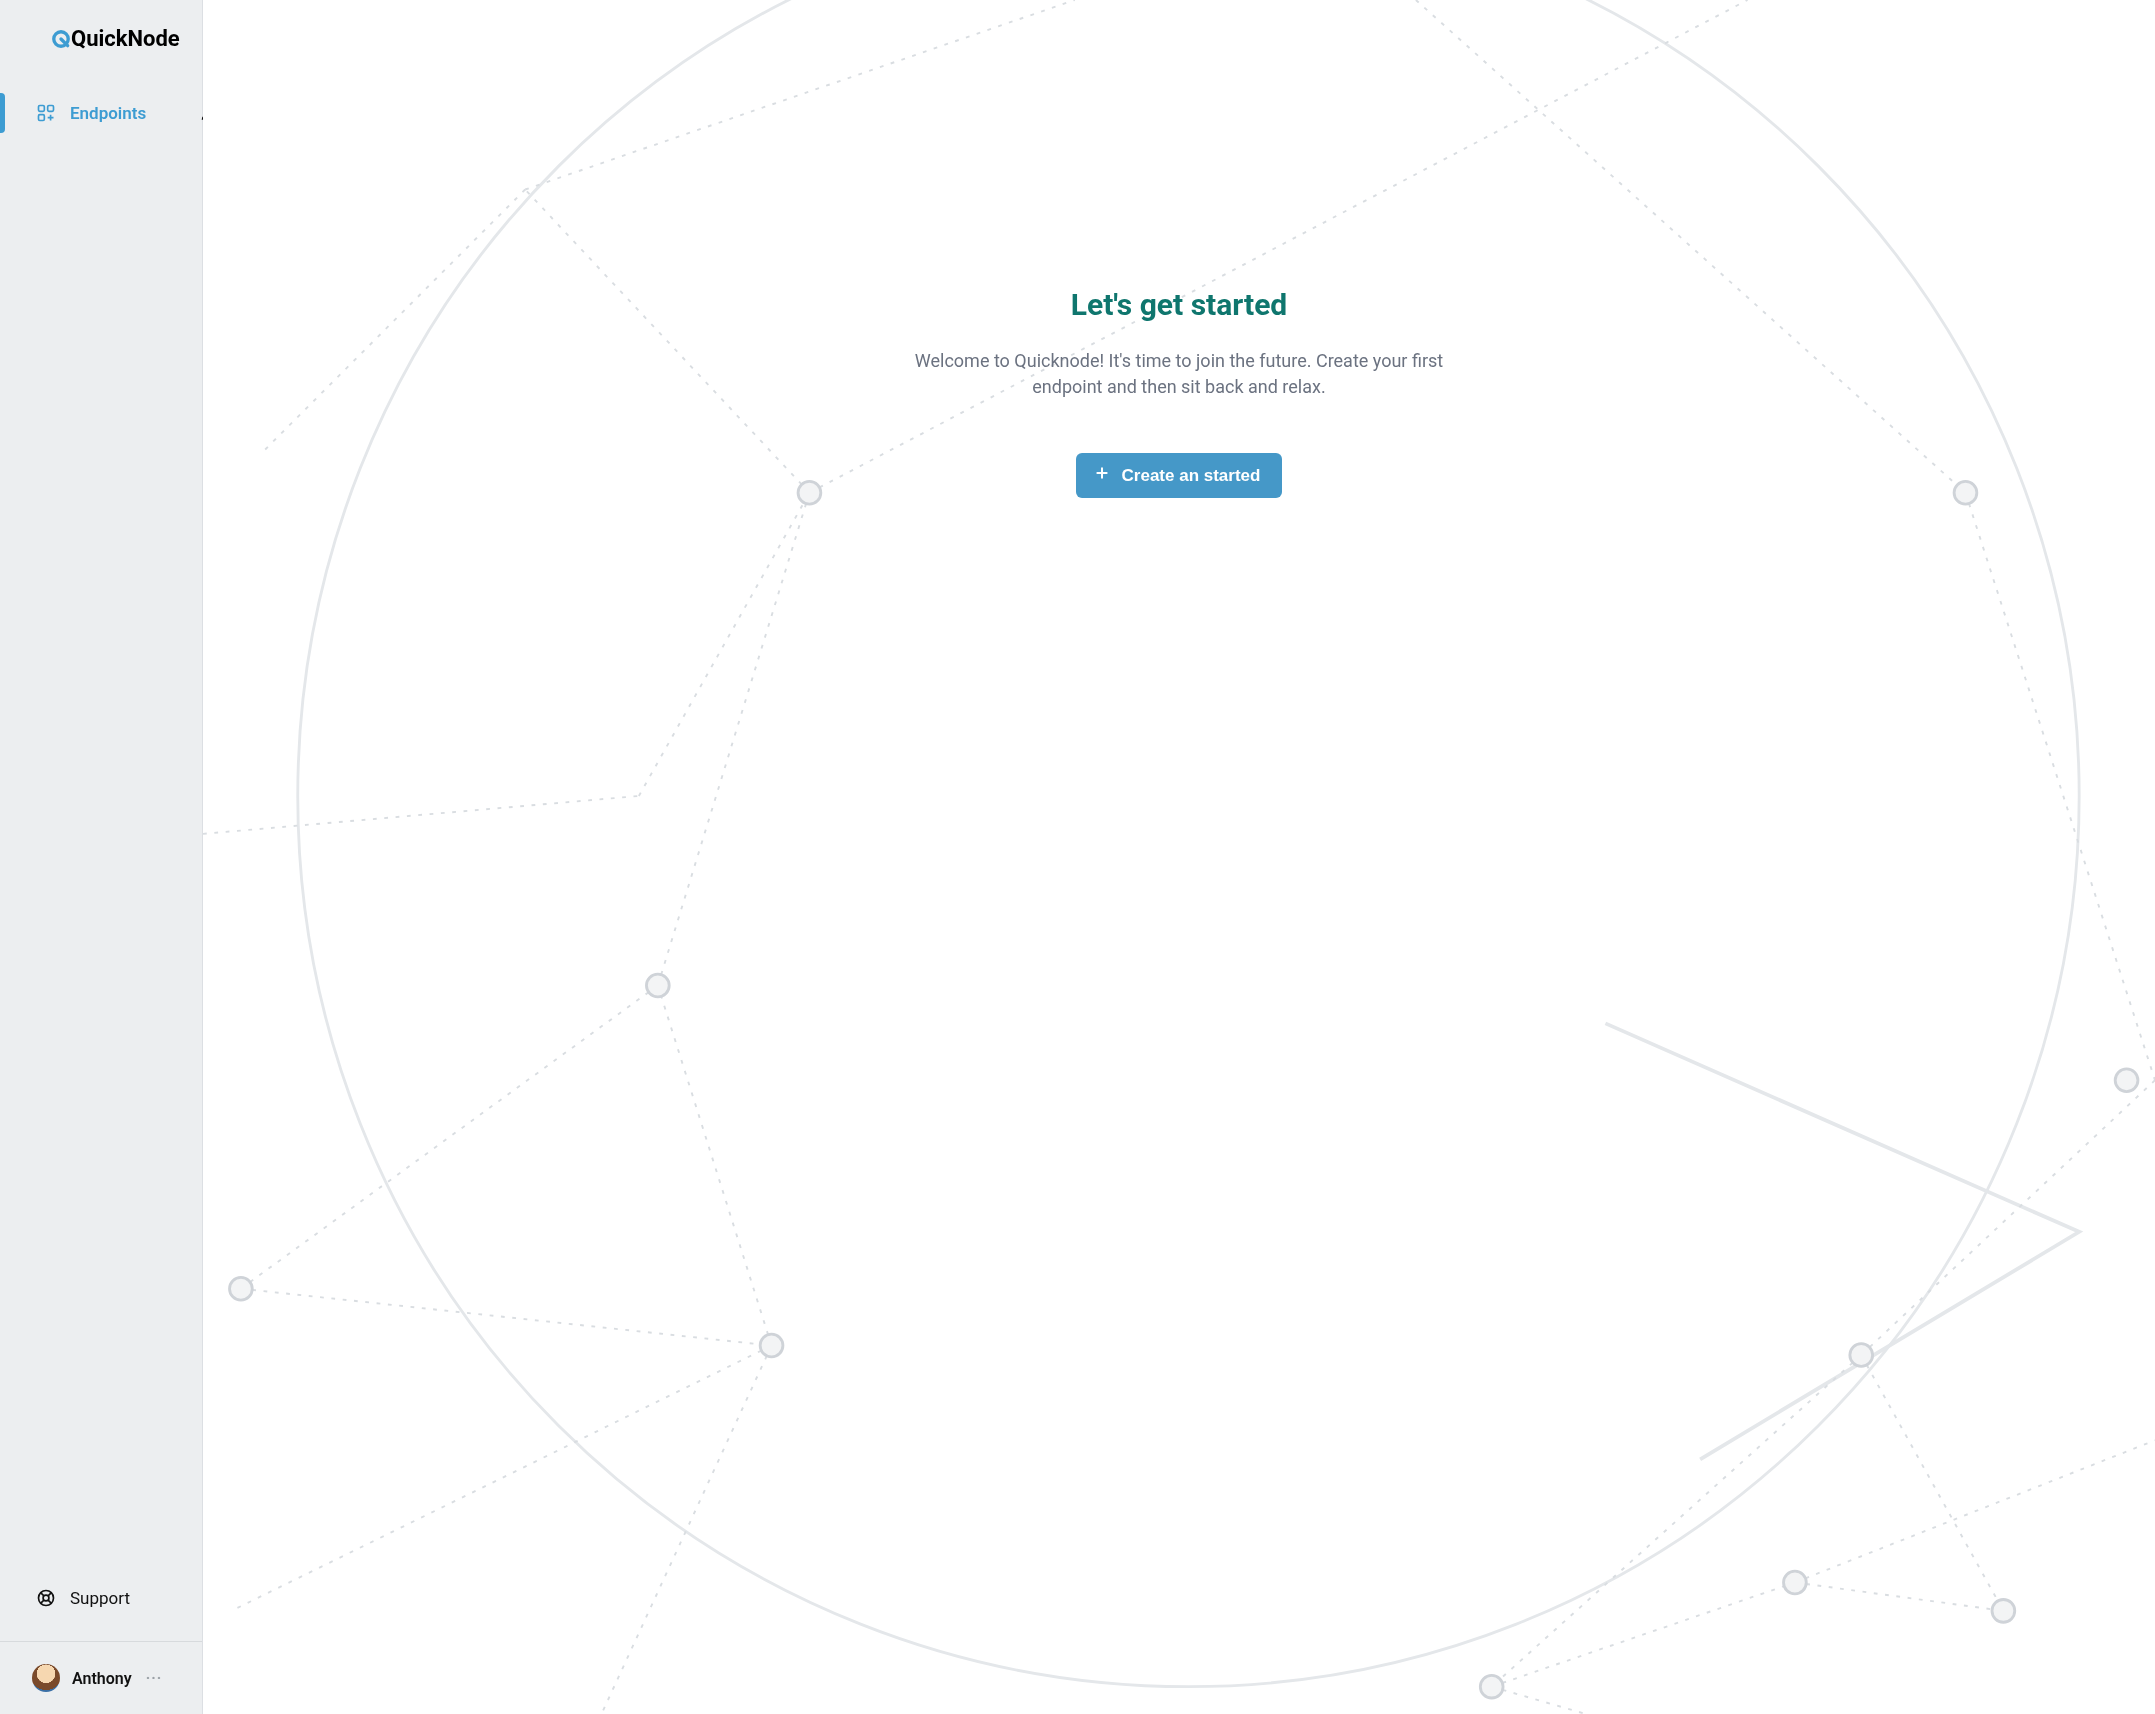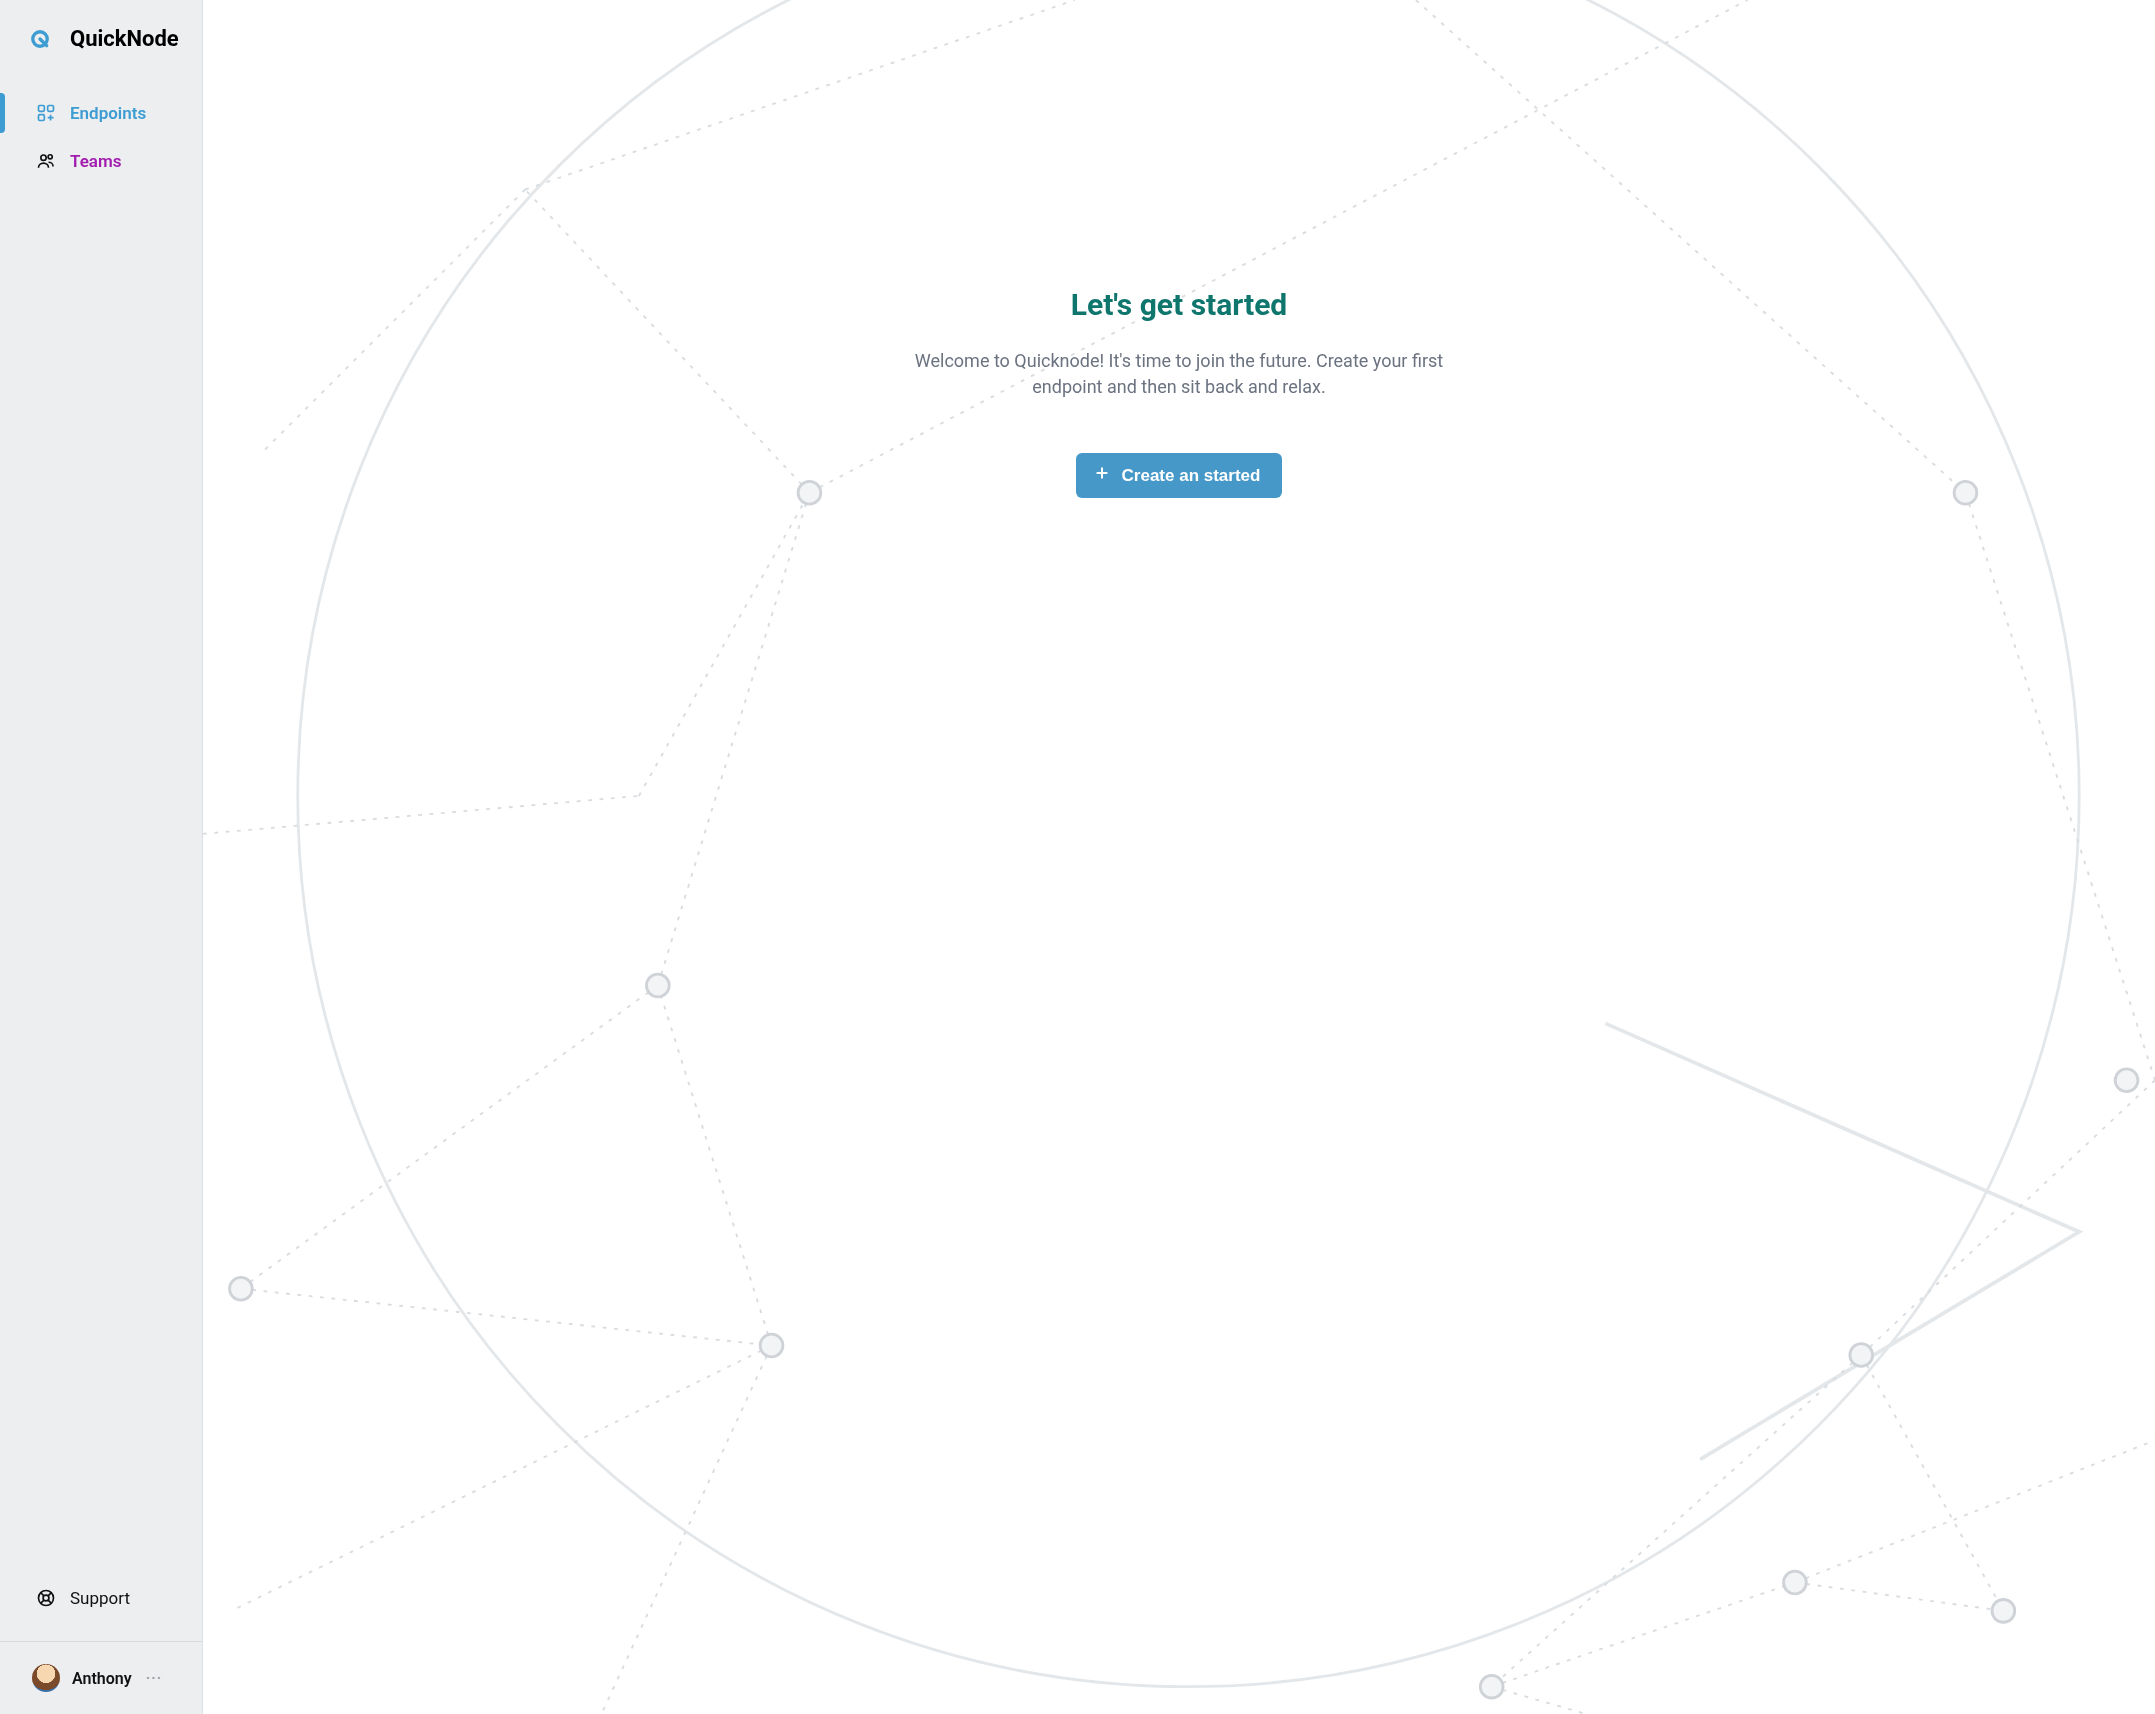--- a/index.html
+++ b/index.html
@@ -18,32 +18,33 @@
     flex-shrink: 0;
     background: #eceef0;
     border-right: 1px solid #dcdfe3;
     display: flex;
     flex-direction: column;
     height: 100vh;
   }
   .brand {
     display: flex;
     align-items: center;
-    gap: 20px;
+    gap: 0;
     padding: 26px 24px 24px 30px;
+    margin-left: 21px;
   }
   .brand-text {
     font-size: 22px;
     font-weight: 700;
     color: #000;
   }
 
   .nav {
     display: flex;
-    flex-direction: column;
+    flex-direction: row;
     padding-top: 14px;
   }
   .nav-item {
     display: flex;
     align-items: center;
     gap: 14px;
     height: 48px;
     padding: 0 18px 0 36px;
     font-size: 17px;
     font-weight: 600;

